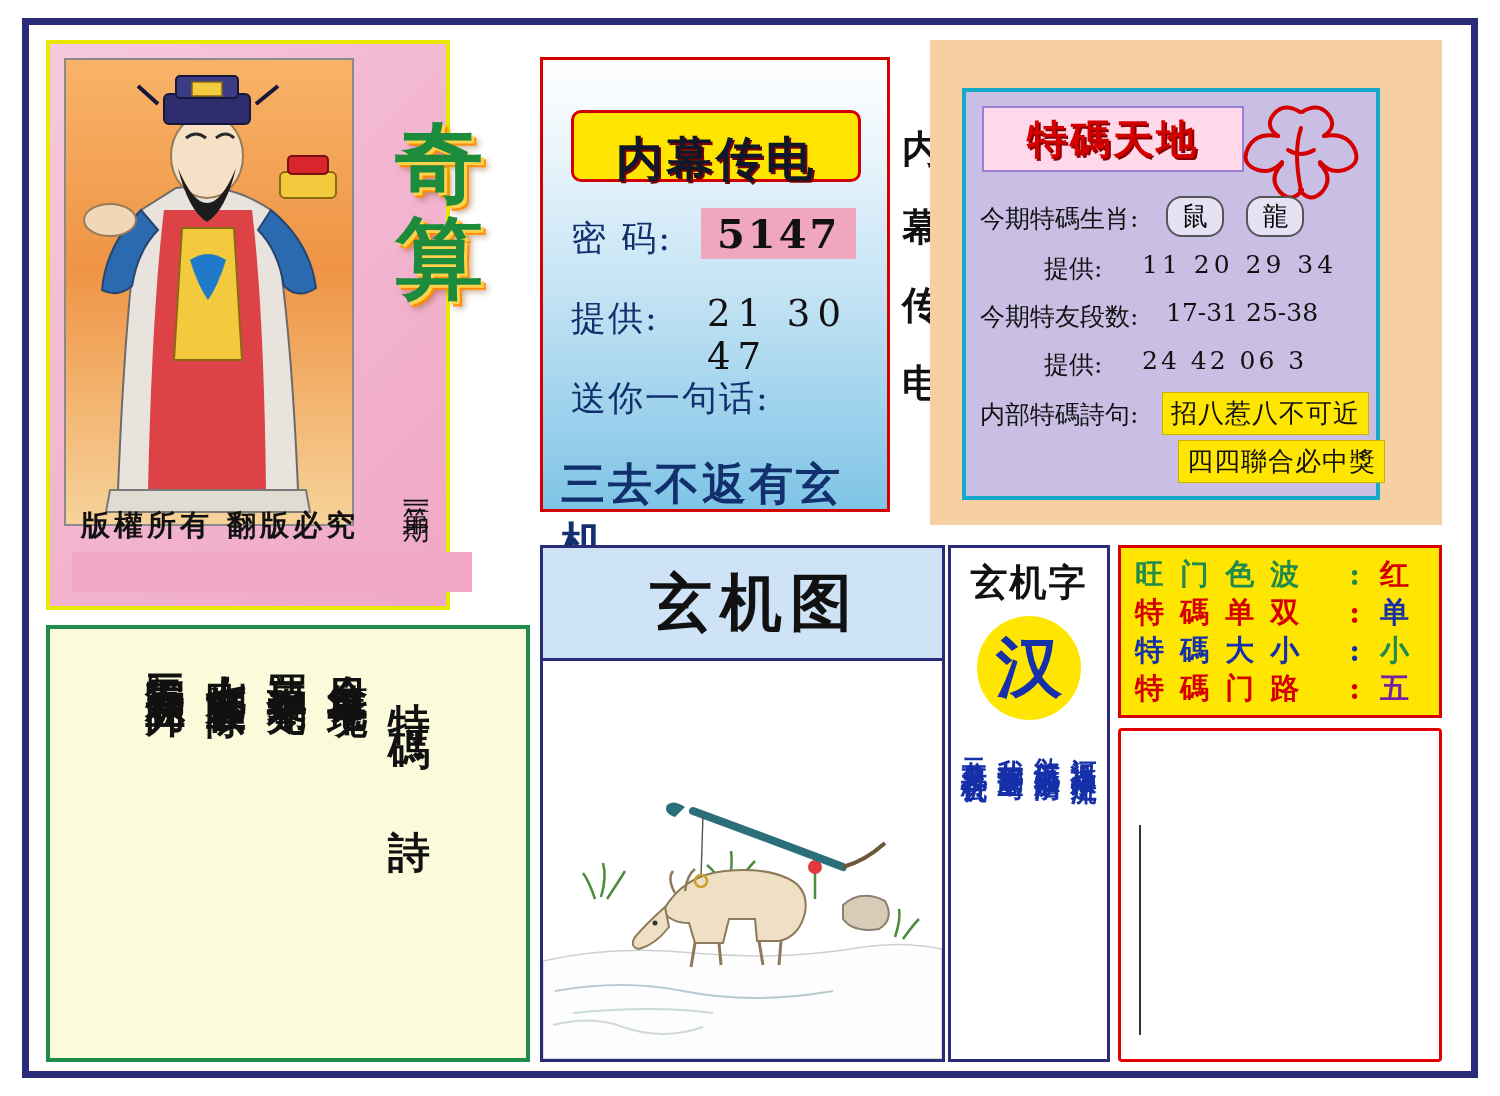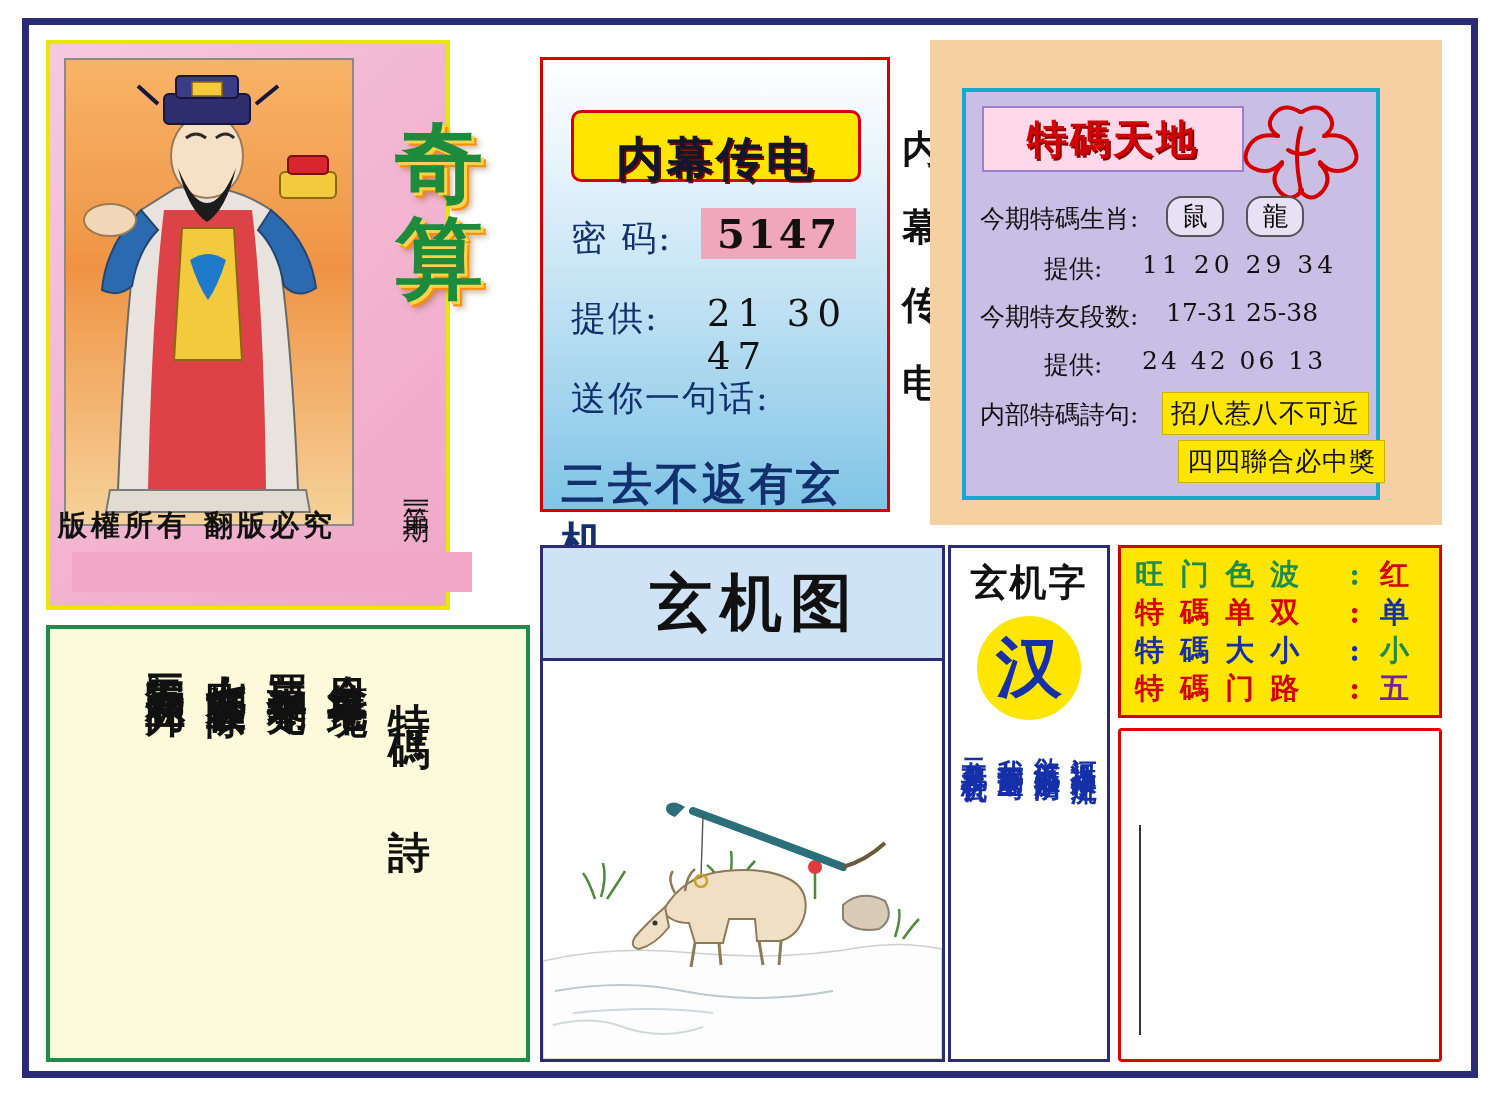--- a/index.html
+++ b/index.html
@@ -77,21 +77,21 @@
     font-size: 27px;
     line-height: 32px;
     color: #111;
     text-align: center;
     writing-mode: vertical-rl;
     letter-spacing: 2px;
     height: 150px;
   }
   .poster-copyright {
     position: absolute;
-    left: 8px;
+    left: 31px;
     bottom: 60px;
     width: 330px;
     font-family: "DejaVu Serif", serif;
     font-weight: bold;
     font-size: 29px;
     color: #111;
     letter-spacing: 4px;
   }
   .poster-redact {
     position: absolute;
@@ -557,21 +557,21 @@
       <span class="zodiac-pill">龍</span>
     </div>
 
     <div class="teama-line" style="left:78px; top:160px;">提供:</div>
     <div class="teama-line" style="left:176px; top:158px; letter-spacing:4px;">11  20  29  34</div>
 
     <div class="teama-line" style="left:14px; top:208px;">今期特友段数:</div>
     <div class="teama-line" style="left:200px; top:206px;">17-31   25-38</div>
 
     <div class="teama-line" style="left:78px; top:256px;">提供:</div>
-    <div class="teama-line" style="left:176px; top:254px; letter-spacing:3px;">24  42   06  13</div>
+    <div class="teama-line" style="left:176px; top:254px; letter-spacing:3px;">24  42   06  3</div>
 
     <div class="teama-line" style="left:14px; top:306px;">内部特碼詩句:</div>
     <div class="yellow-box" style="left:212px; top:348px;">四四聯合必中獎</div>
     <div class="yellow-box" style="left:196px; top:300px;">招八惹八不可近</div>
   </div>
 
   <div class="xjt">
     <div class="xjt-head">
       <span>玄机图</span>
     </div>

